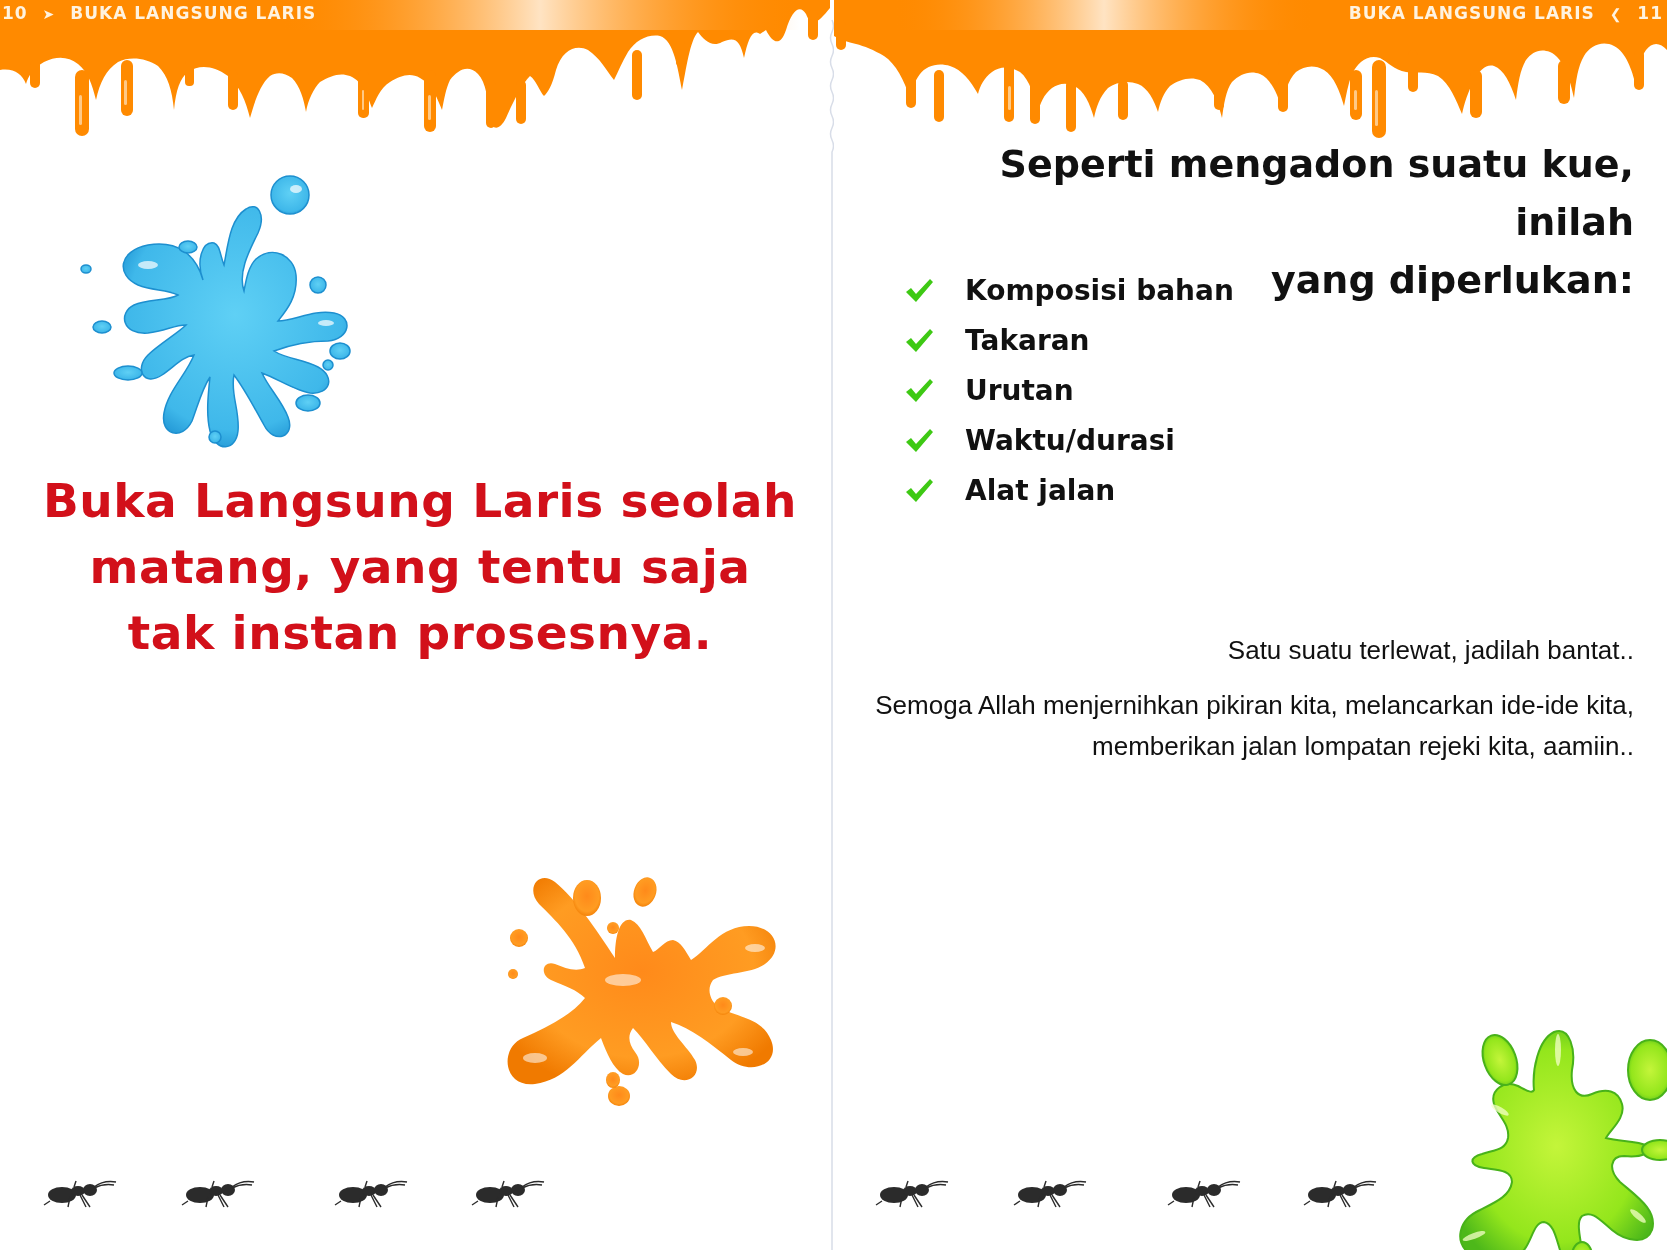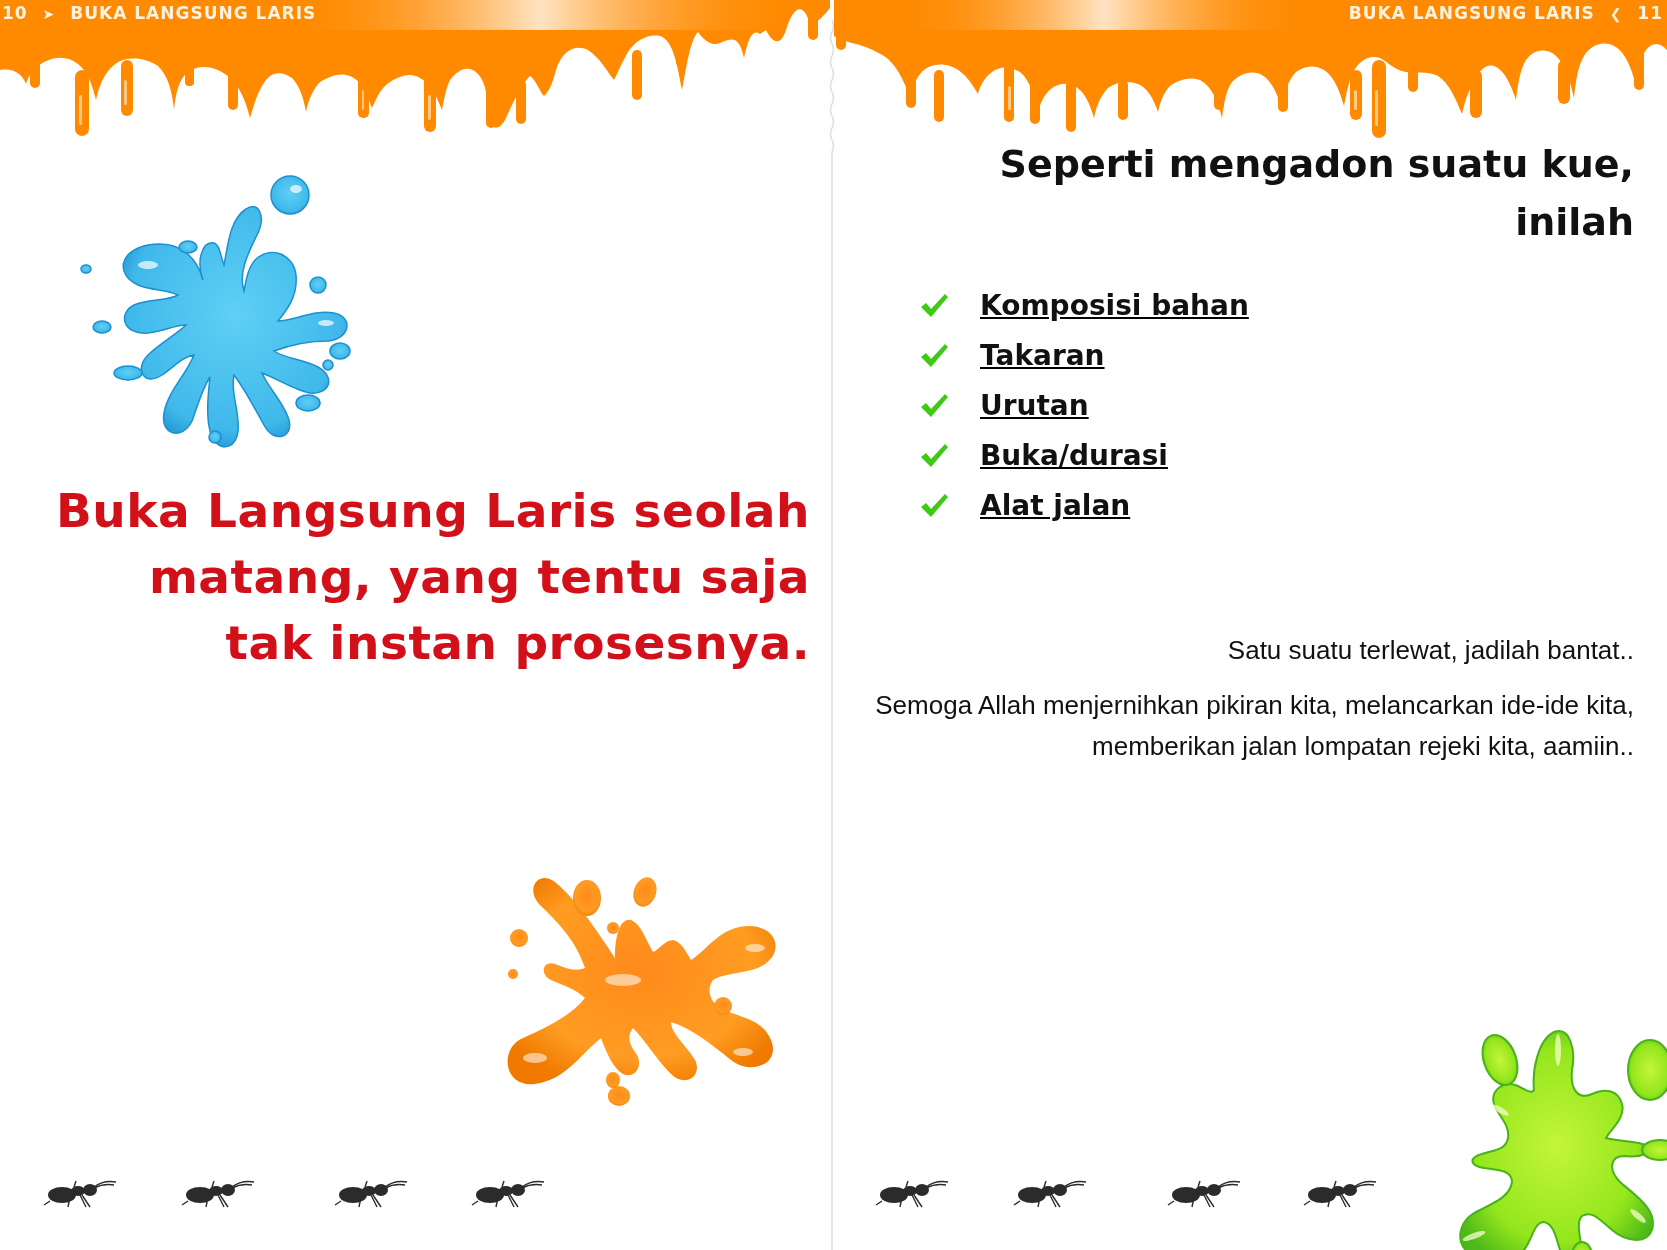--- a/index.html
+++ b/index.html
@@ -15,32 +15,32 @@
   .drip-svg { position: absolute; top: 0; left: 0; }
   .running-head {
     position: absolute; top: 3px;
     font-family: "DejaVu Sans", sans-serif; font-weight: bold; font-size: 17px;
     color: #fff3e0; letter-spacing: 1px; white-space: nowrap;
   }
   .rh-left { left: 2px; }
   .rh-right { right: 4px; }
   .rh-arrow { display: inline-block; margin: 0 8px; font-size: 14px; }
   .quote {
-    position: absolute; left: 30px; top: 478px; width: 780px;
-    text-align: right; color: #d2101a;
+    position: absolute; left: 30px; top: 468px; width: 780px;
+    text-align: center; color: #d2101a;
     font-family: "DejaVu Sans", sans-serif; font-weight: bold;
     font-size: 47px; line-height: 66px; letter-spacing: 0.5px;
   }
   .quote div { white-space: nowrap; }
   .heading {
     position: absolute; left: 40px; top: 135px; width: 760px;
     font-family: "DejaVu Sans", sans-serif; font-weight: bold;
     font-size: 38px; line-height: 58px; color: #111;
   }
-  .checklist { position: absolute; left: 66px; top: 262px; margin: 18px; padding: 0; list-style: none; text-decoration: underline; }
+  .checklist { position: absolute; left: 66px; top: 262px; margin: 3px; padding: 0; list-style: none; }
   .checklist li { height: 50px; display: flex; align-items: center; }
   .check-icon { width: 32px; height: 28px; margin-right: 30px; display: inline-block; }
   .check-label { font-family: "DejaVu Sans", sans-serif; font-weight: bold; font-size: 28px; color: #111; }
   .body-text {
     position: absolute; left: 40px; top: 630px; width: 760px;
     font-family: "Liberation Sans", sans-serif; font-size: 26px; line-height: 41px; color: #111;
   }
   .body-text p { margin: 0 0 14px 0; }
   .splash { position: absolute; }
   .ant { position: absolute; width: 76px; height: 34px; }
@@ -300,20 +300,21 @@
   </svg>
 
   <div class="running-head rh-right">
     <span>BUKA LANGSUNG LARIS</span>
     <span class="rh-arrow">❮</span>
     <span>11</span>
   </div>
 
   <div class="heading">
     <div>Seperti mengadon suatu kue, inilah</div>
+    <div>yang diperlukan:</div>
   </div>
 
   <ul class="checklist">
     <li>
       <svg class="check-icon" viewBox="0 0 32 28">
           <path d="M3,16 L8,12 L13,18 L27,3 L30,6 L13,26 Z" fill="#3ec914"></path>
         </svg>
       <span class="check-label">Komposisi bahan</span>
     </li>
     <li>
@@ -325,21 +326,21 @@
     <li>
       <svg class="check-icon" viewBox="0 0 32 28">
           <path d="M3,16 L8,12 L13,18 L27,3 L30,6 L13,26 Z" fill="#3ec914"></path>
         </svg>
       <span class="check-label">Urutan</span>
     </li>
     <li>
       <svg class="check-icon" viewBox="0 0 32 28">
           <path d="M3,16 L8,12 L13,18 L27,3 L30,6 L13,26 Z" fill="#3ec914"></path>
         </svg>
-      <span class="check-label">Buka/durasi</span>
+      <span class="check-label">Waktu/durasi</span>
     </li>
     <li>
       <svg class="check-icon" viewBox="0 0 32 28">
           <path d="M3,16 L8,12 L13,18 L27,3 L30,6 L13,26 Z" fill="#3ec914"></path>
         </svg>
       <span class="check-label">Alat jalan</span>
     </li>
   </ul>
 
   <div class="body-text">

